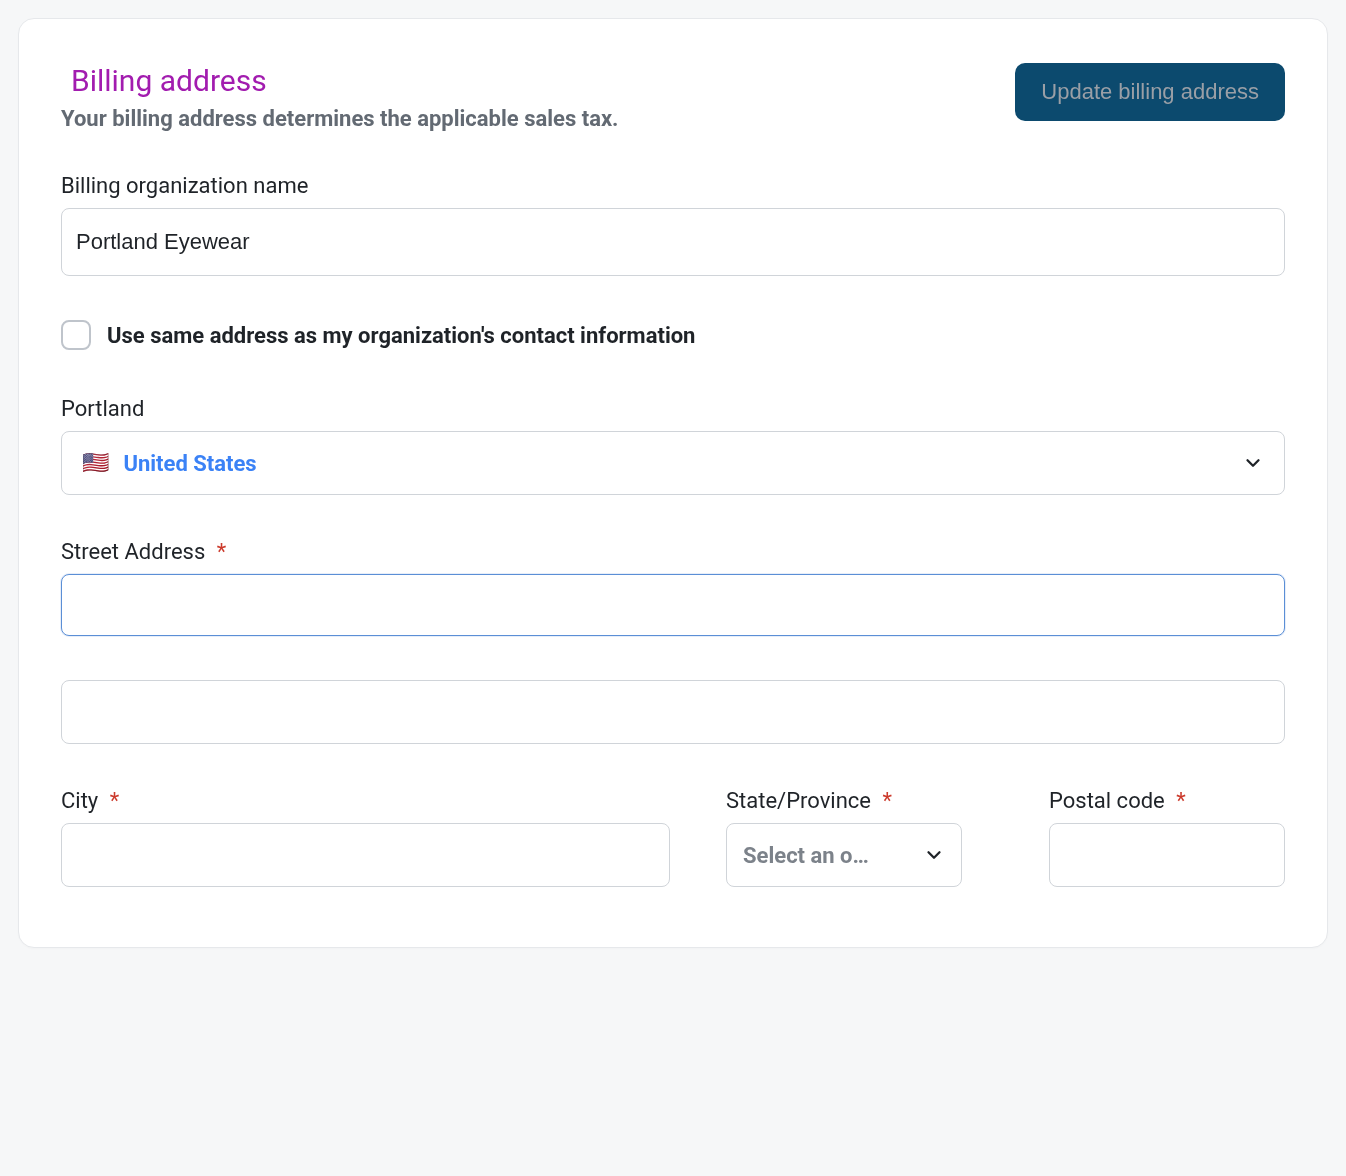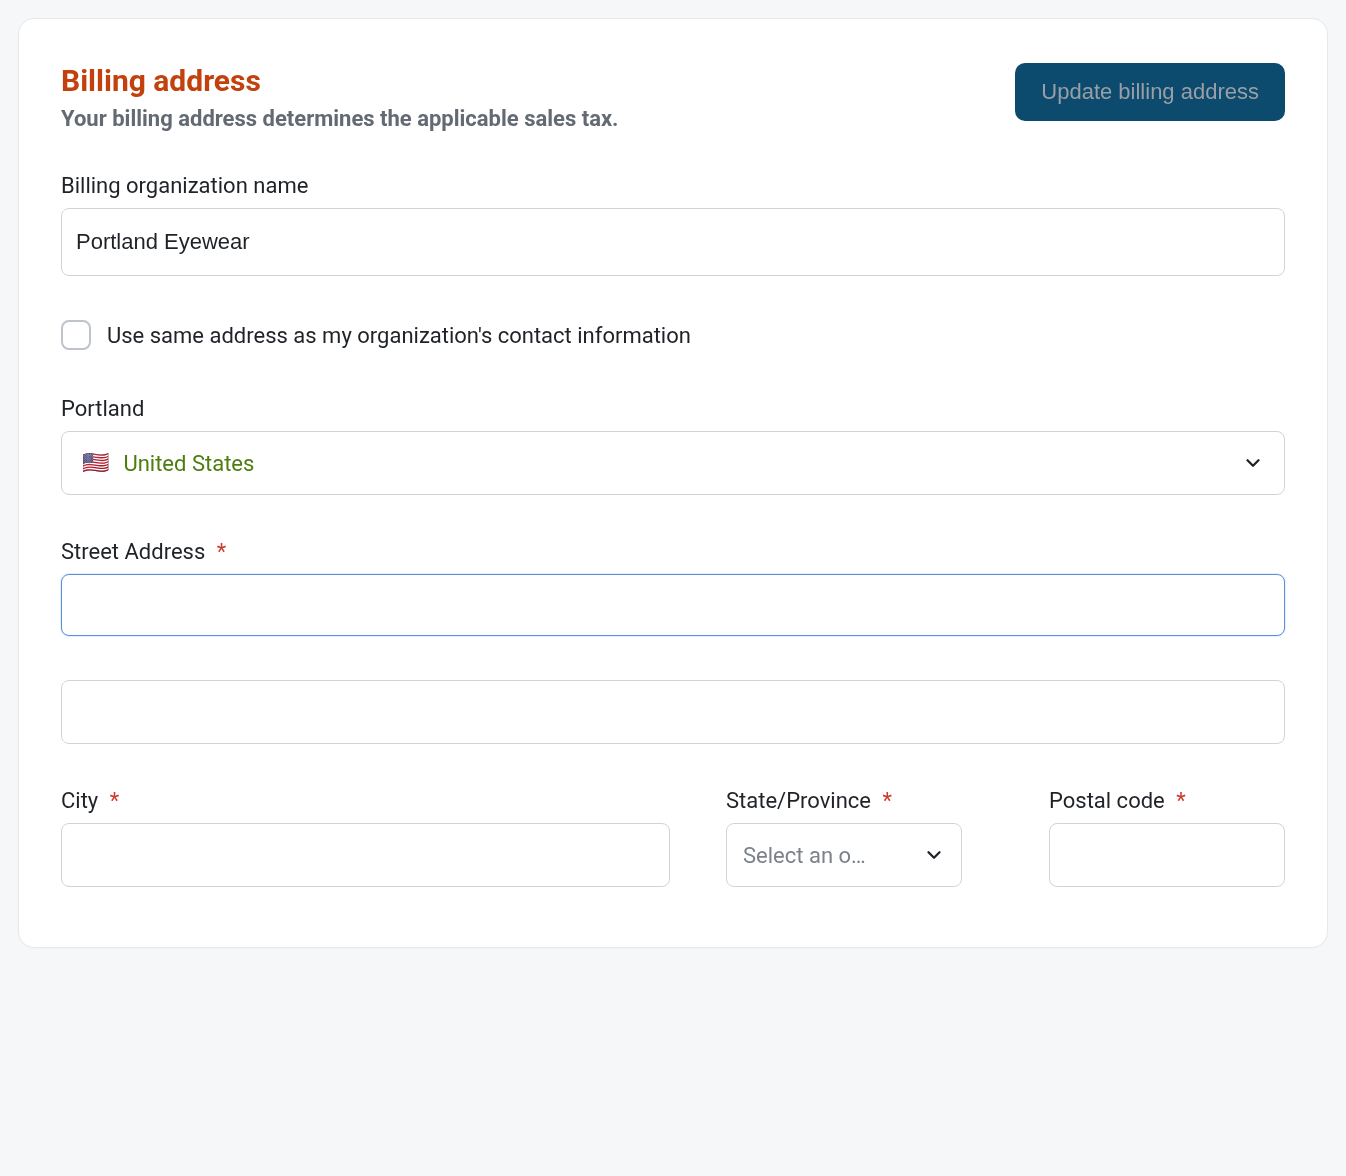--- a/index.html
+++ b/index.html
@@ -17,23 +17,24 @@
     box-shadow: 0 1px 2px rgba(0,0,0,0.02);
   }
   .header {
     display: flex;
     justify-content: space-between;
     align-items: flex-start;
     margin-bottom: 42px;
   }
   .title {
     font-size: 30px;
-    font-weight: 700;
-    color: #c2410c;
+    font-weight: 400;
+    color: #a21caf;
     margin-bottom: 8px;
+    margin-left: 10px;
   }
   .subtitle {
     font-size: 22px;
     color: #636a73;
     font-weight: 700;
   }
   .update-btn {
     background: #0c4a6e;
     border: none;
     border-radius: 10px;
@@ -72,20 +73,21 @@
   .text-input.focused {
     border: 1px solid #5b8fd6;
     box-shadow: 0 0 0 1px rgba(91,143,214,0.15);
     height: 62px;
   }
   .checkbox-row {
     display: flex;
     align-items: center;
     gap: 16px;
     margin-bottom: 46px;
+    font-weight: bold;
   }
   .checkbox {
     width: 30px;
     height: 30px;
     border: 2px solid #bfc4cb;
     border-radius: 8px;
     background: #fff;
     cursor: pointer;
   }
   .checkbox-label {
@@ -108,21 +110,22 @@
     display: flex;
     align-items: center;
     gap: 14px;
   }
   .flag {
     font-size: 22px;
     line-height: 1;
   }
   .select-text {
     font-size: 22px;
-    color: #4d7c0f;
+    color: #3b82f6;
+    font-weight: bold;
   }
   .select-placeholder {
     font-size: 22px;
     color: #7c828a;
     white-space: nowrap;
     overflow: hidden;
     text-overflow: ellipsis;
     max-width: 150px;
   }
   .chevron {
@@ -133,20 +136,21 @@
   .row3 {
     display: flex;
     gap: 56px;
   }
   .col-city { flex: 1 1 44%; }
   .col-state { flex: 0 0 236px; }
   .col-postal { flex: 0 0 236px; margin-left: 31px; }
   .select.small {
     height: 64px;
     padding: 0 16px;
+    font-weight: bold;
   }
 </style>
 </head>
 <body>
 
 <div class="card">
 
   <div class="header">
     <div>
       <h1 class="title">Billing address</h1>

